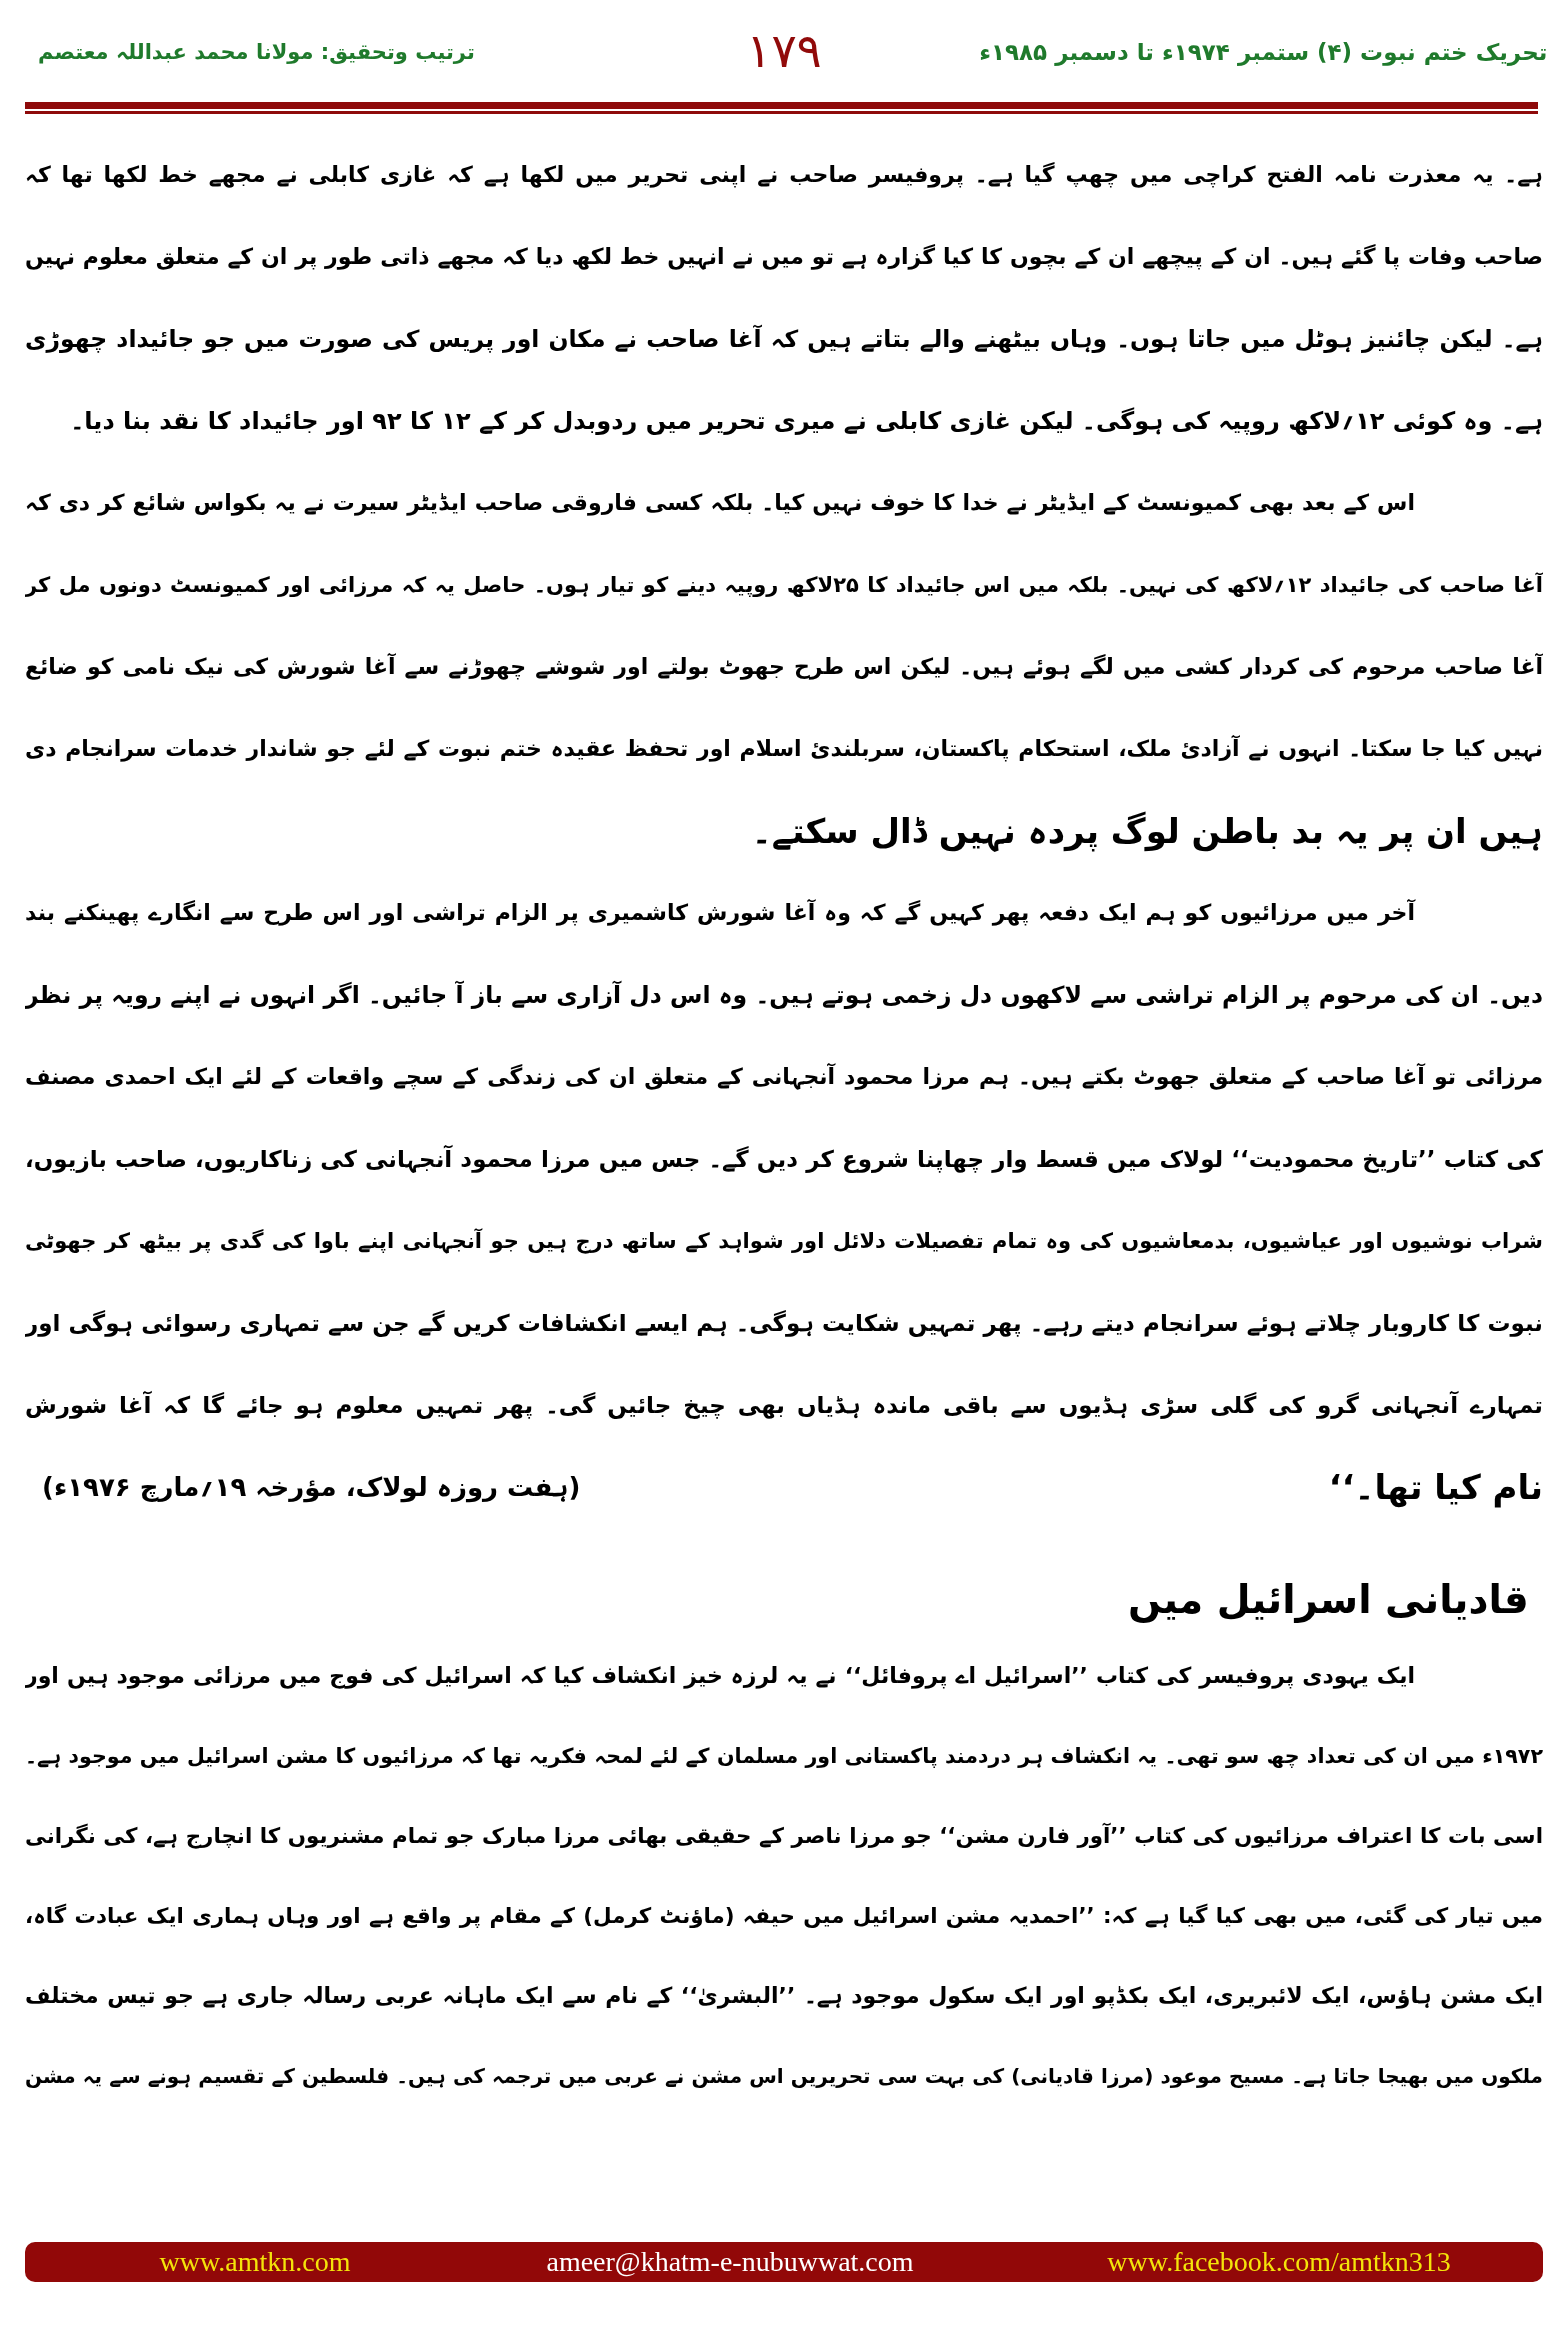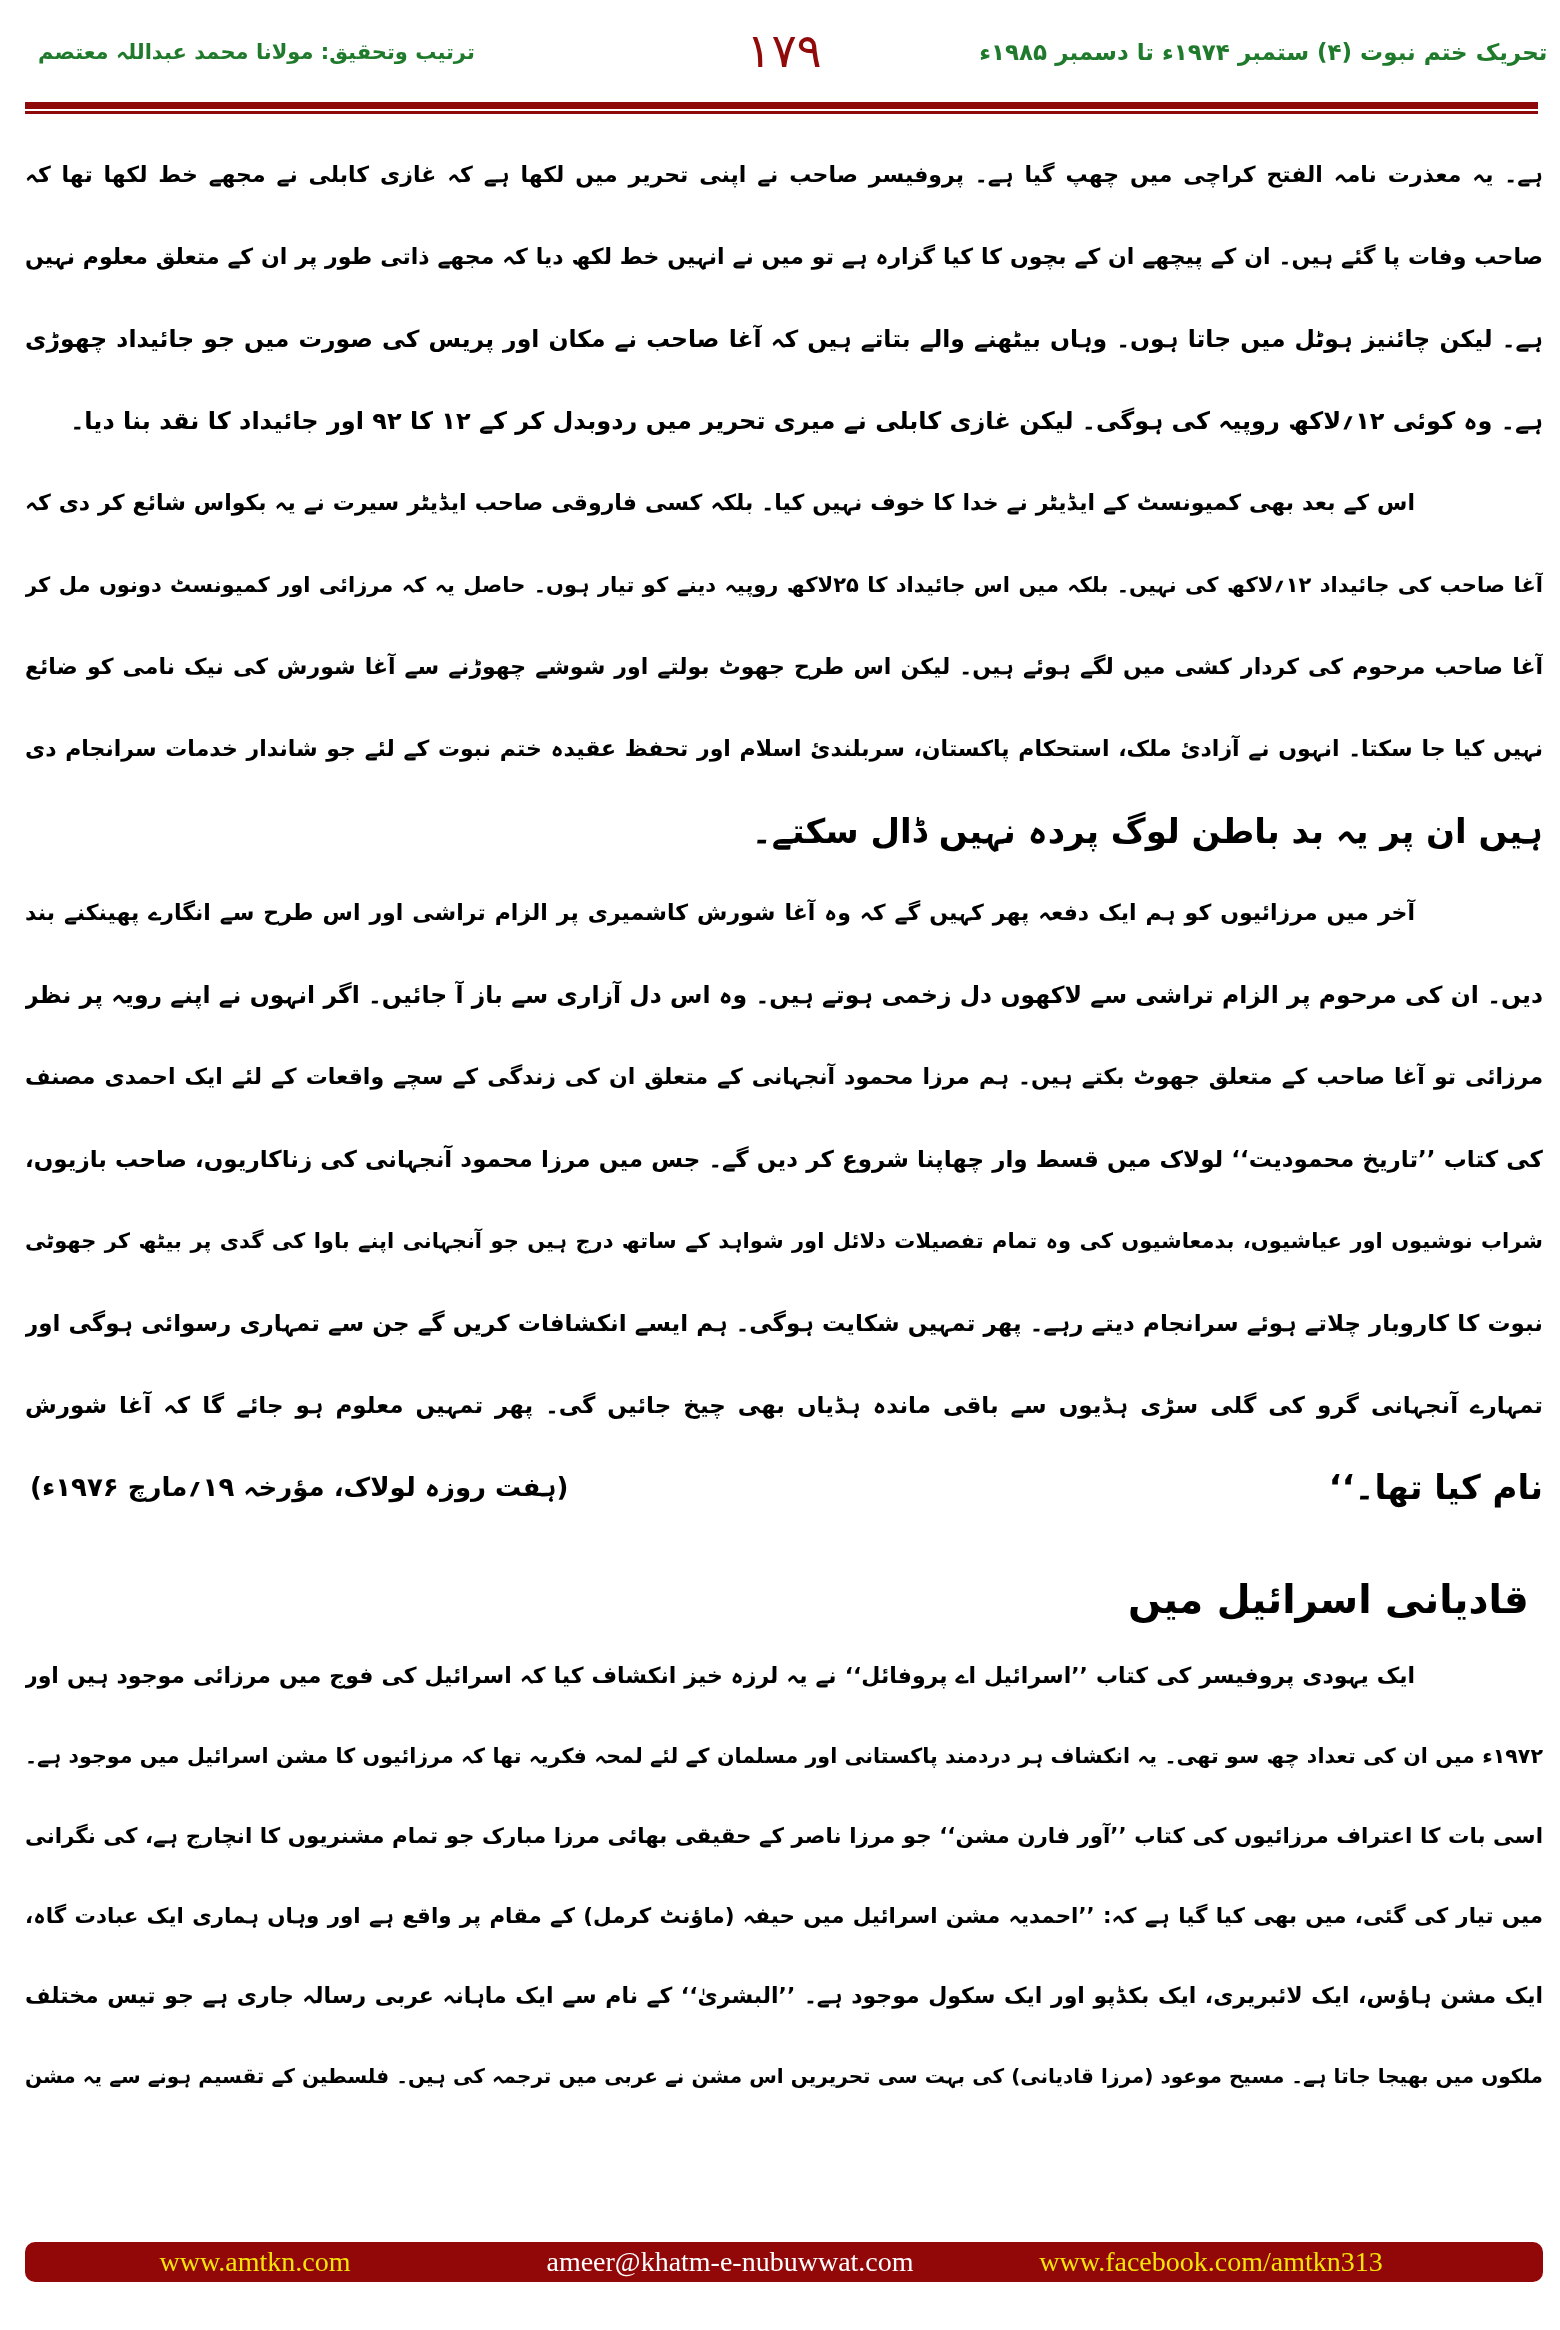--- a/index.html
+++ b/index.html
@@ -64,40 +64,41 @@
     .quote-row {
       height: 82px; display: flex; align-items: center;
       justify-content: space-between;
     }
     .quote-end {
       font-size: 34px; font-weight: bold; line-height: 82px; white-space: nowrap;
     }
     .citation {
       font-size: 26px; font-weight: bold; line-height: 82px; white-space: nowrap;
       padding-left: 5px;
+      margin-left: 12px;
     }
     .section-heading {
       height: 108px; line-height: 143px;
       font-size: 39px; font-weight: bold;
       text-align: right; padding-right: 14.3px; white-space: nowrap;
     }
     .section .line { height: 80px; line-height: 80px; }
     
     .footer {
       position: absolute; left: 25px; top: 2242px;
       width: 1518px; height: 40px; background: var(--footer-band); border-radius: 10px;
     }
     .footer span {
       position: absolute; top: 0; line-height: 40px;
       font-family: "Liberation Serif", serif; font-size: 28px;
       transform: translateX(-50%); white-space: nowrap;
     }
     .f-site { left: 230px; color: var(--footer-link); }
     .f-mail { left: 705px; color: var(--footer-email); }
-    .f-fb   { left: 1186px; color: var(--footer-link); }
+    .f-fb   { left: 1254px; color: var(--footer-link); }
   </style>
 </head>
 <body>
 
 <div class="page">
 
   <div class="hdr-right">تحریک ختم نبوت (۴) ستمبر ۱۹۷۴ء تا دسمبر ۱۹۸۵ء</div>
   <div class="page-num">۱۷۹</div>
   <div class="hdr-left">ترتیب وتحقیق: مولانا محمد عبداللہ معتصم</div>
   <div class="rule-thick"></div>

